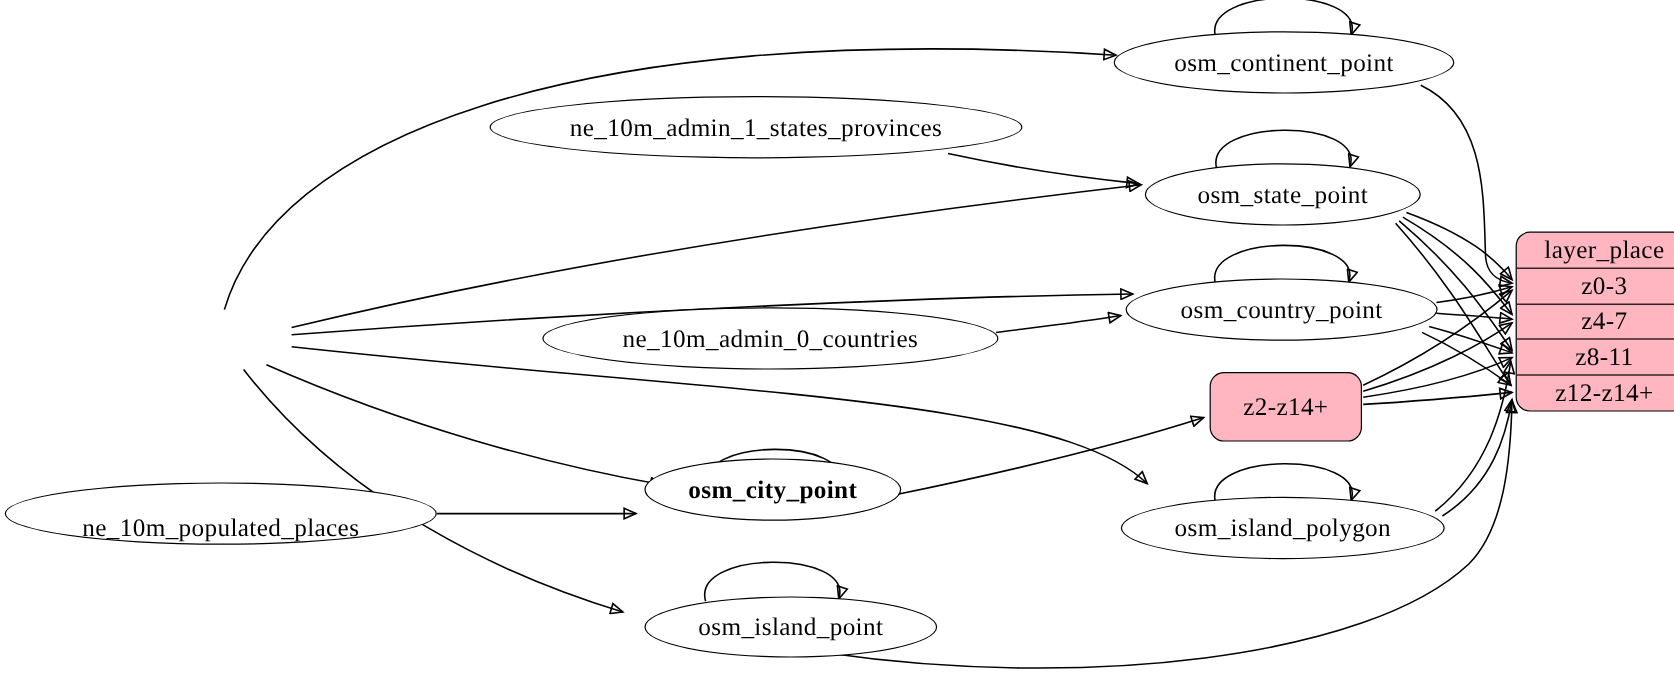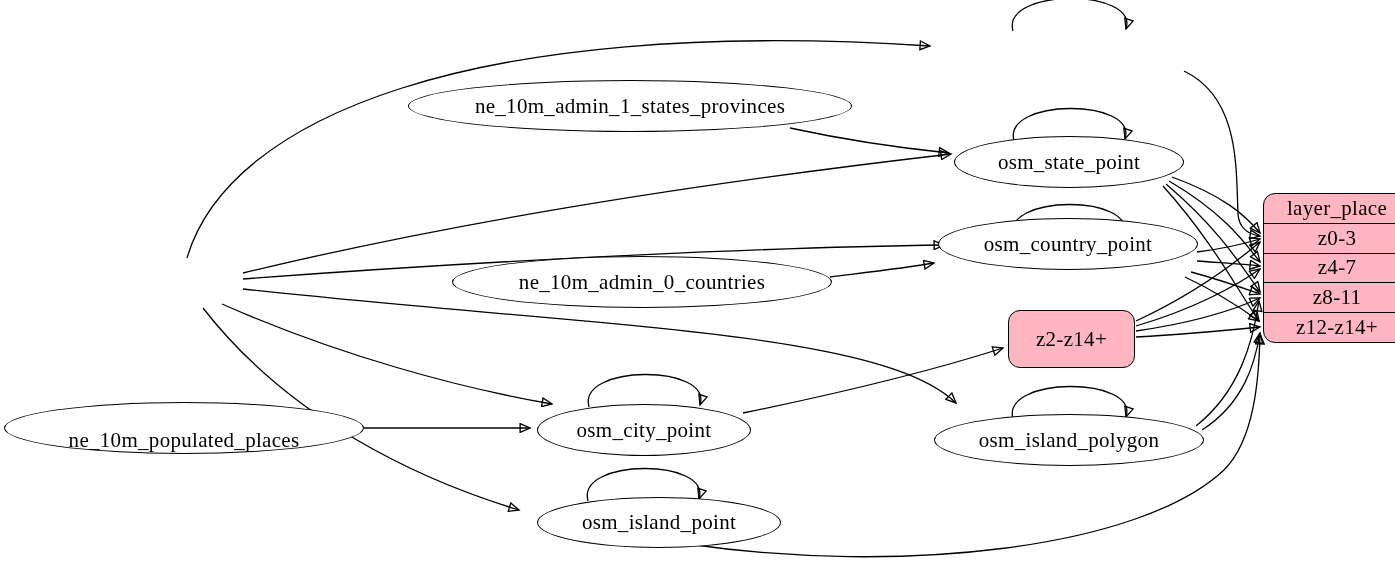--- a/index.html
+++ b/index.html
@@ -81,30 +81,33 @@
   </div>
 
   <div class="ellipse" style="left:452px;top:256px;width:380px;height:52px;">
     <span>ne_10m_admin_0_countries</span>
   </div>
 
   <div class="ellipse" style="left:4px;top:402px;width:360px;height:52px;align-items:flex-end;">
     <span>ne_10m_populated_places</span>
   </div>
 
+  <div class="ellipse" style="left:928px;top:26px;width:284px;height:52px;">
+    <span>osm_continent_point</span>
+  </div>
 
   <div class="ellipse" style="left:954px;top:136px;width:230px;height:52px;">
     <span>osm_state_point</span>
   </div>
 
-  <div class="ellipse" style="left:938px;top:218px;width:260px;height:52px;text-align:right;">
+  <div class="ellipse" style="left:938px;top:232px;width:260px;height:52px;text-align:right;">
     <span>osm_country_point</span>
   </div>
 
-  <div class="ellipse" style="left:537px;top:404px;width:214px;height:52px;">
+  <div class="ellipse" style="left:537px;top:382px;width:214px;height:52px;font-weight:bold;">
     <span>osm_city_point</span>
   </div>
 
   <div class="ellipse" style="left:934px;top:414px;width:270px;height:52px;">
     <span>osm_island_polygon</span>
   </div>
 
   <div class="ellipse" style="left:537px;top:497px;width:244px;height:51px;">
     <span>osm_island_point</span>
   </div>

